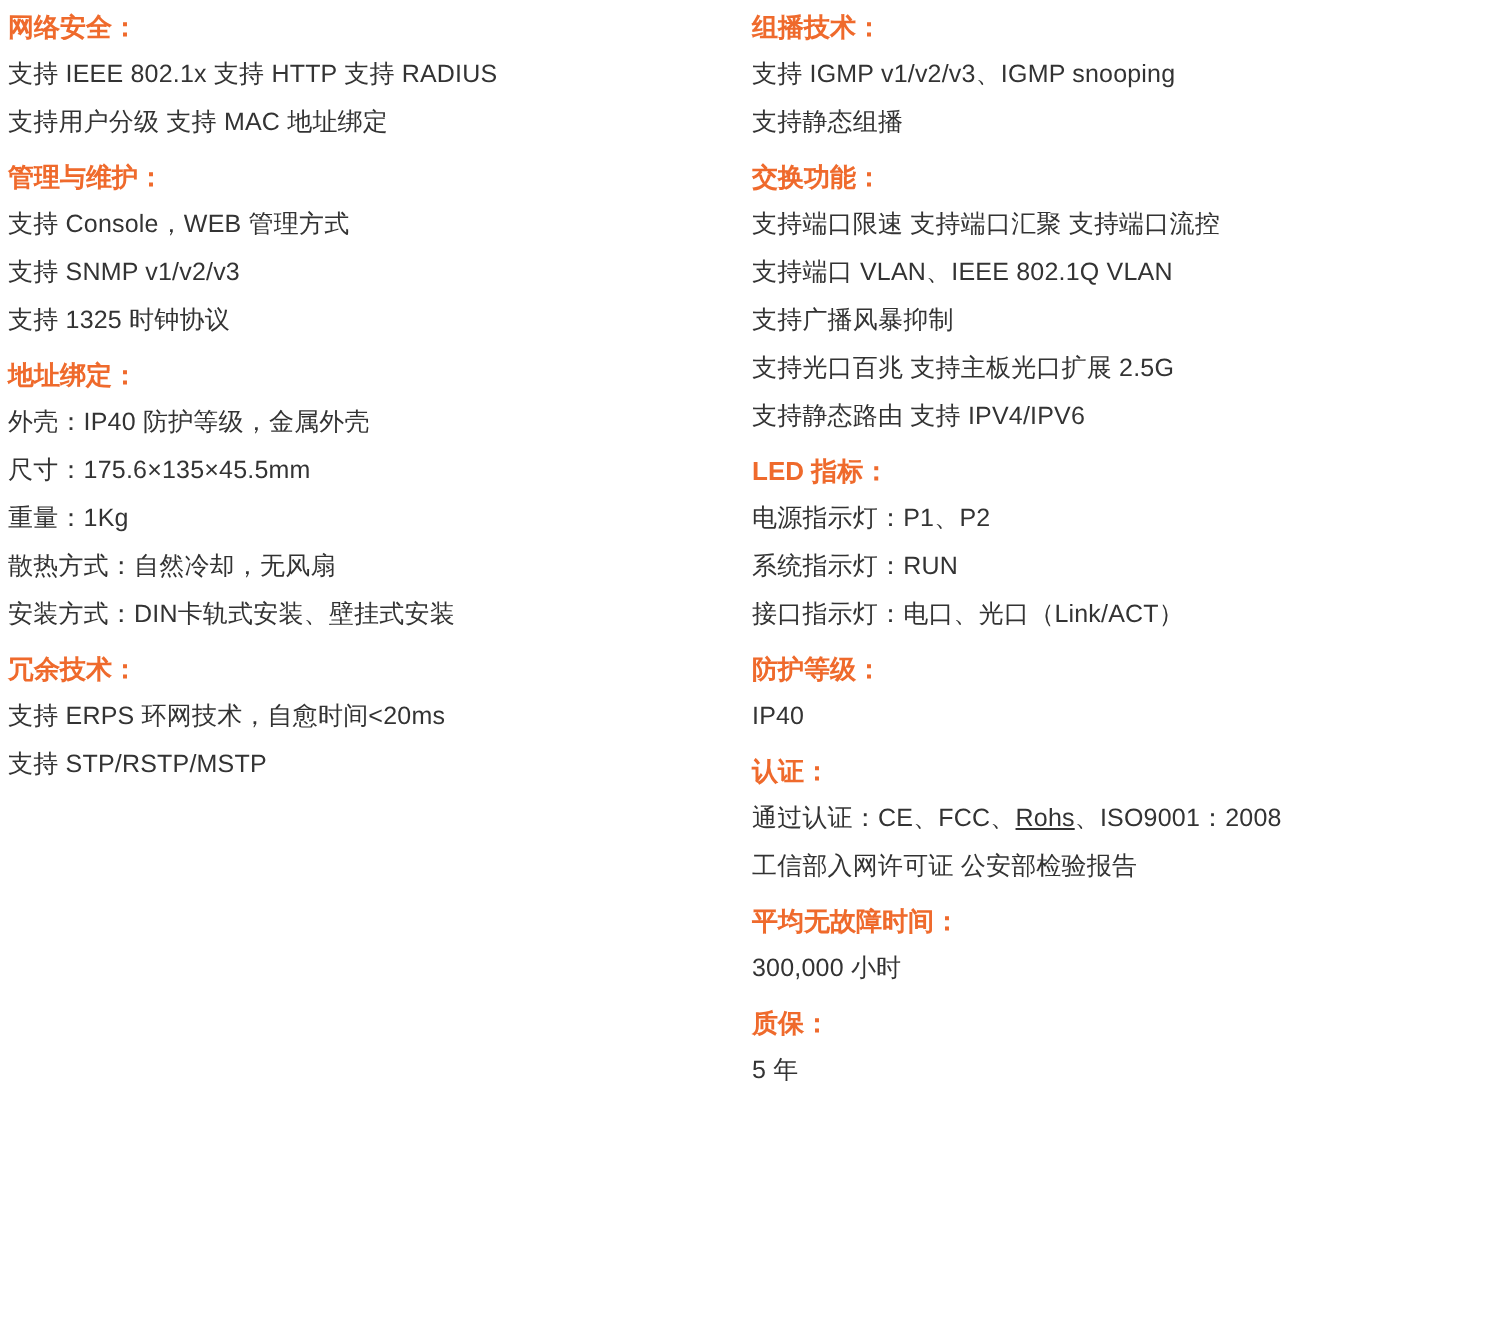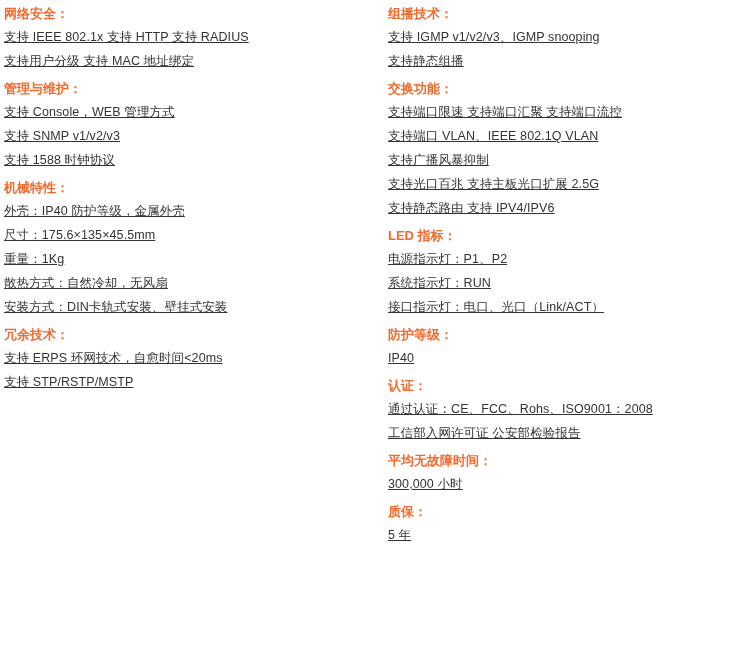--- a/index.html
+++ b/index.html
@@ -22,65 +22,64 @@
   }
   .col {
     position: absolute;
     top: 0;
   }
   .col-left {
     left: 4px;
     width: 390px;
   }
   .col-right {
-    left: 388px;
+    left: 376px;
     width: 354px;
   }
   .section {
     margin: 0 0 2px 0;
   }
   .sec-title {
     color: #ef6a2c;
     font-weight: bold;
     font-size: 13px;
     line-height: 15px;
     padding: 6px 0 4px 0;
     white-space: nowrap;
   }
   .line {
     color: #333333;
     font-size: 12.5px;
     line-height: 15px;
     padding: 5px 0 4px 0;
     white-space: nowrap;
     letter-spacing: 0.1px;
-    text-decoration: underline;
   }
   .line .u {
     text-decoration: underline;
   }
 </style>
 </head>
 <body>
 
 <div class="page">
   <div class="col col-left">
       <div class="section">
         <div class="sec-title">网络安全：</div>
         <div class="line">支持 IEEE  802.1x  支持 HTTP  支持 RADIUS</div>
         <div class="line">支持用户分级  支持 MAC 地址绑定</div>
       </div>
       <div class="section">
         <div class="sec-title">管理与维护：</div>
         <div class="line">支持 Console，WEB 管理方式</div>
         <div class="line">支持 SNMP v1/v2/v3</div>
-        <div class="line">支持 1588 时钟协议</div>
+        <div class="line">支持 1325 时钟协议</div>
       </div>
       <div class="section">
-        <div class="sec-title">机械特性：</div>
+        <div class="sec-title">地址绑定：</div>
         <div class="line">外壳：IP40 防护等级，金属外壳</div>
         <div class="line">尺寸：175.6×135×45.5mm</div>
         <div class="line">重量：1Kg</div>
         <div class="line">散热方式：自然冷却，无风扇</div>
         <div class="line">安装方式：DIN卡轨式安装、壁挂式安装</div>
       </div>
       <div class="section">
         <div class="sec-title">冗余技术：</div>
         <div class="line">支持 ERPS 环网技术，自愈时间&lt;20ms</div>
         <div class="line">支持 STP/RSTP/MSTP</div>

